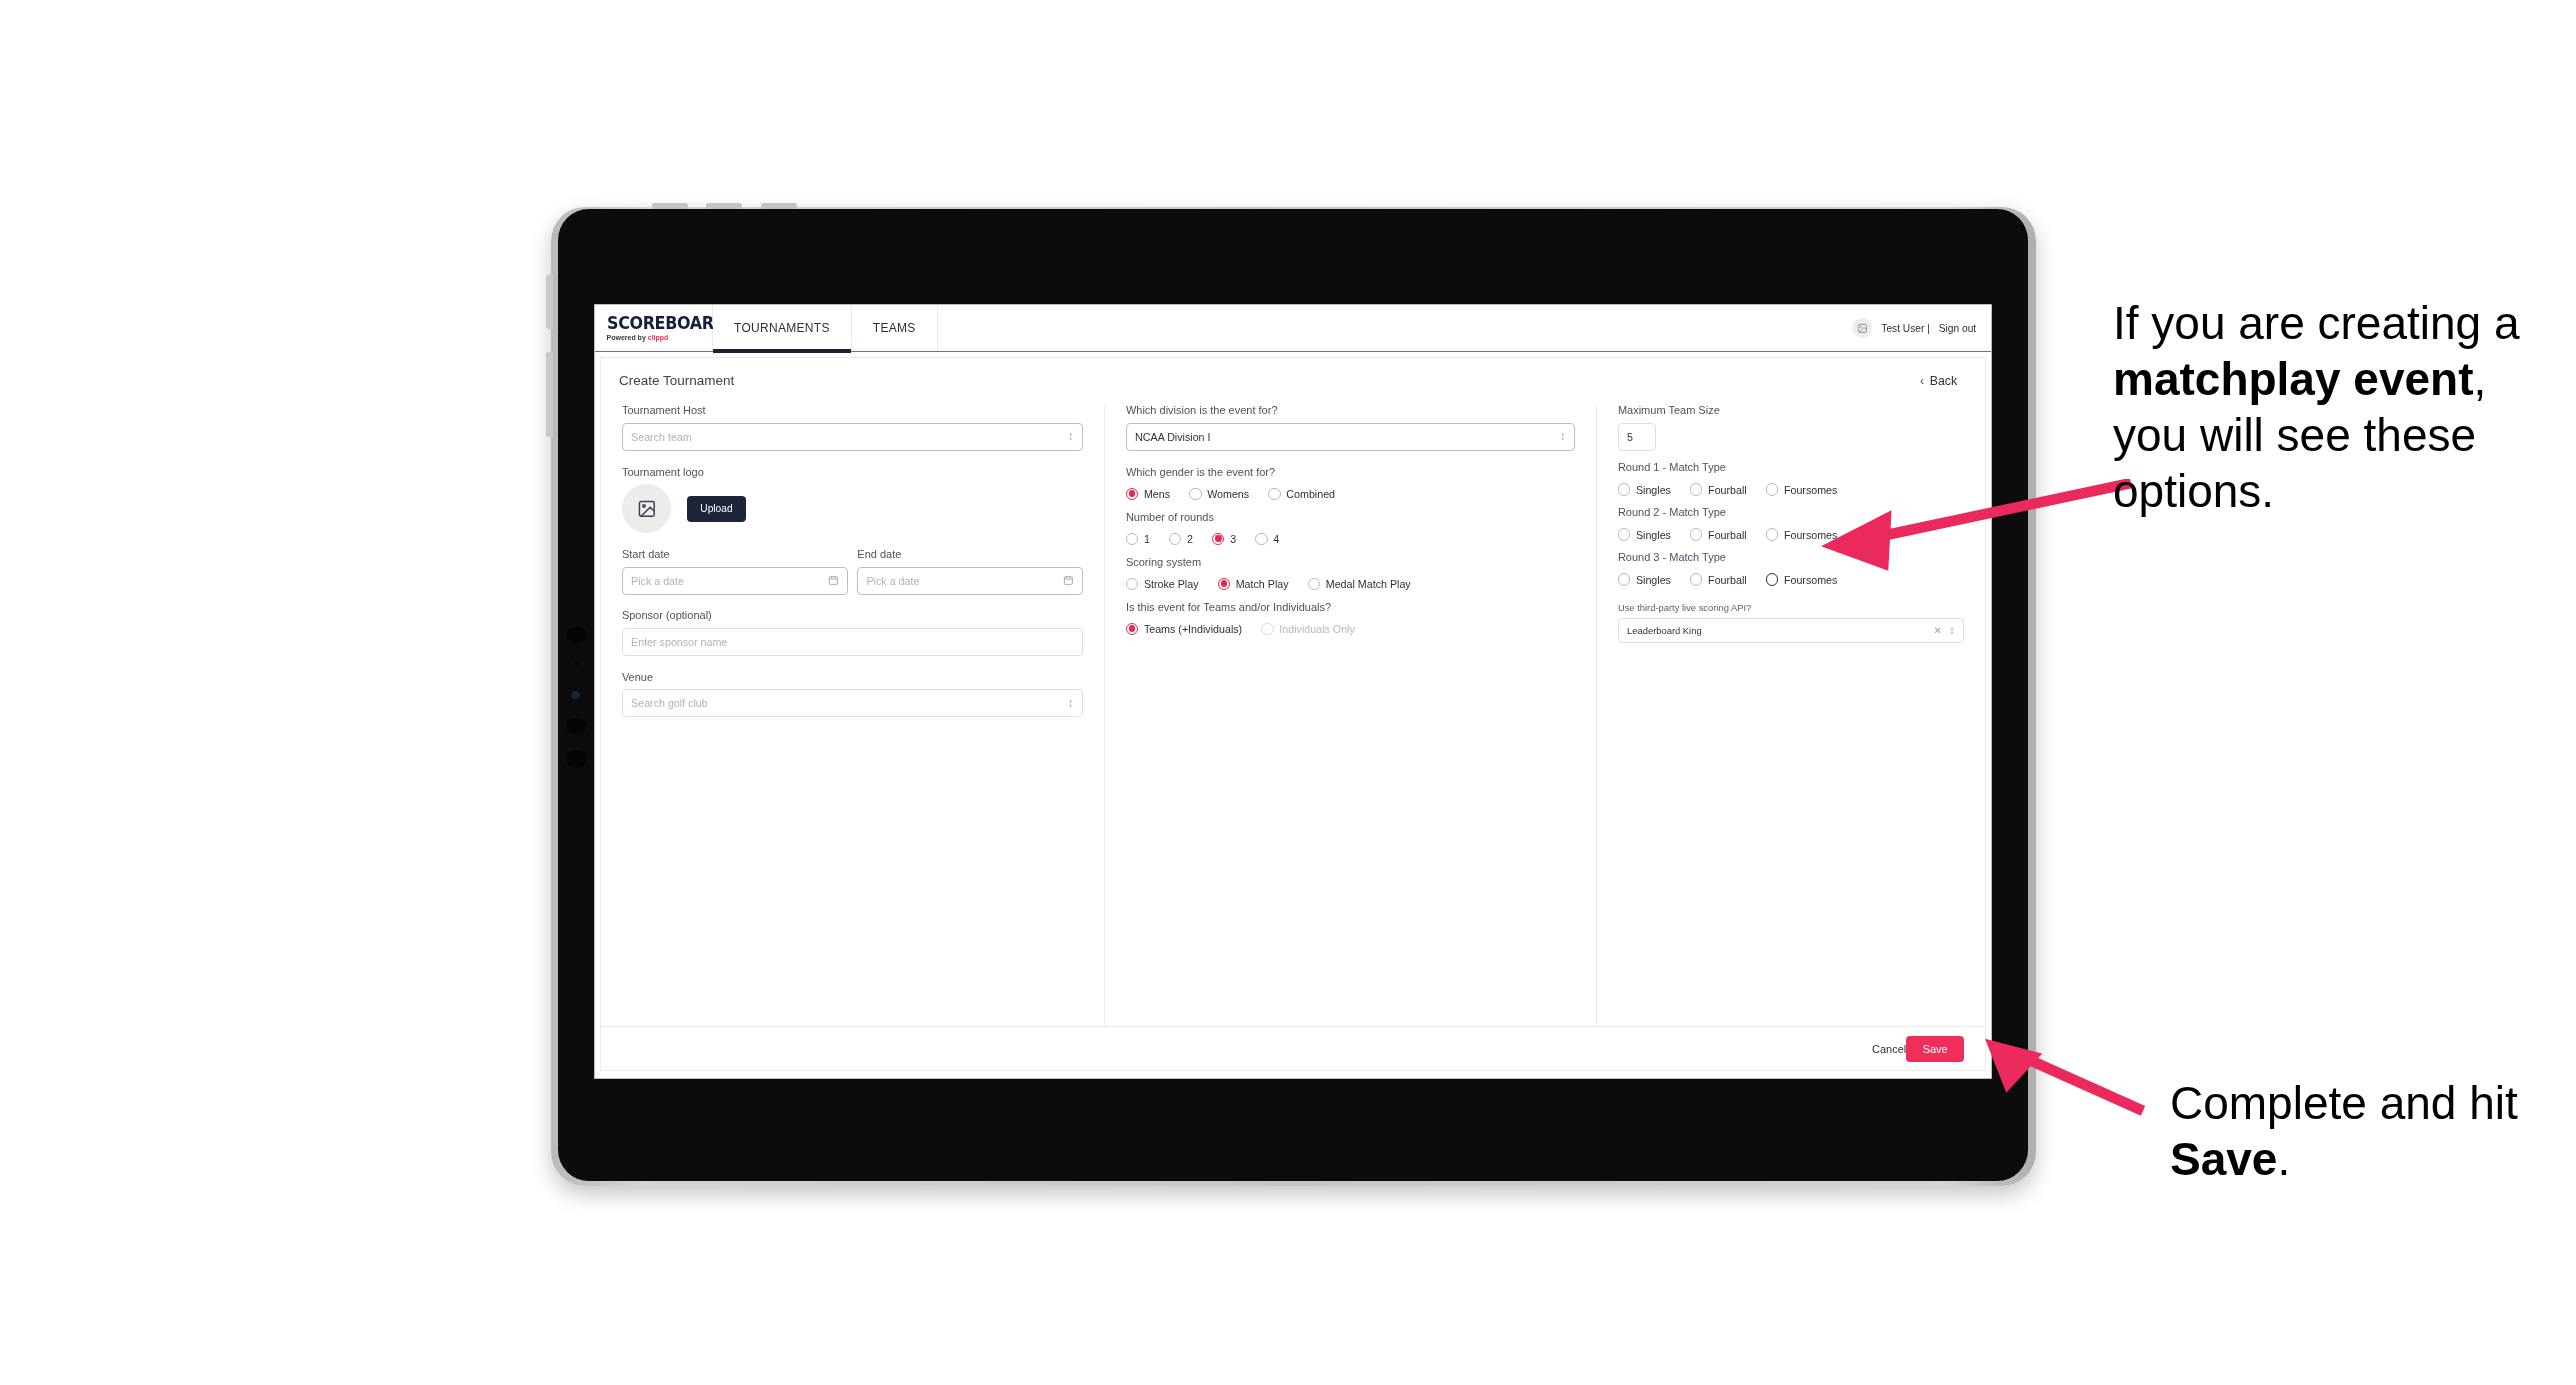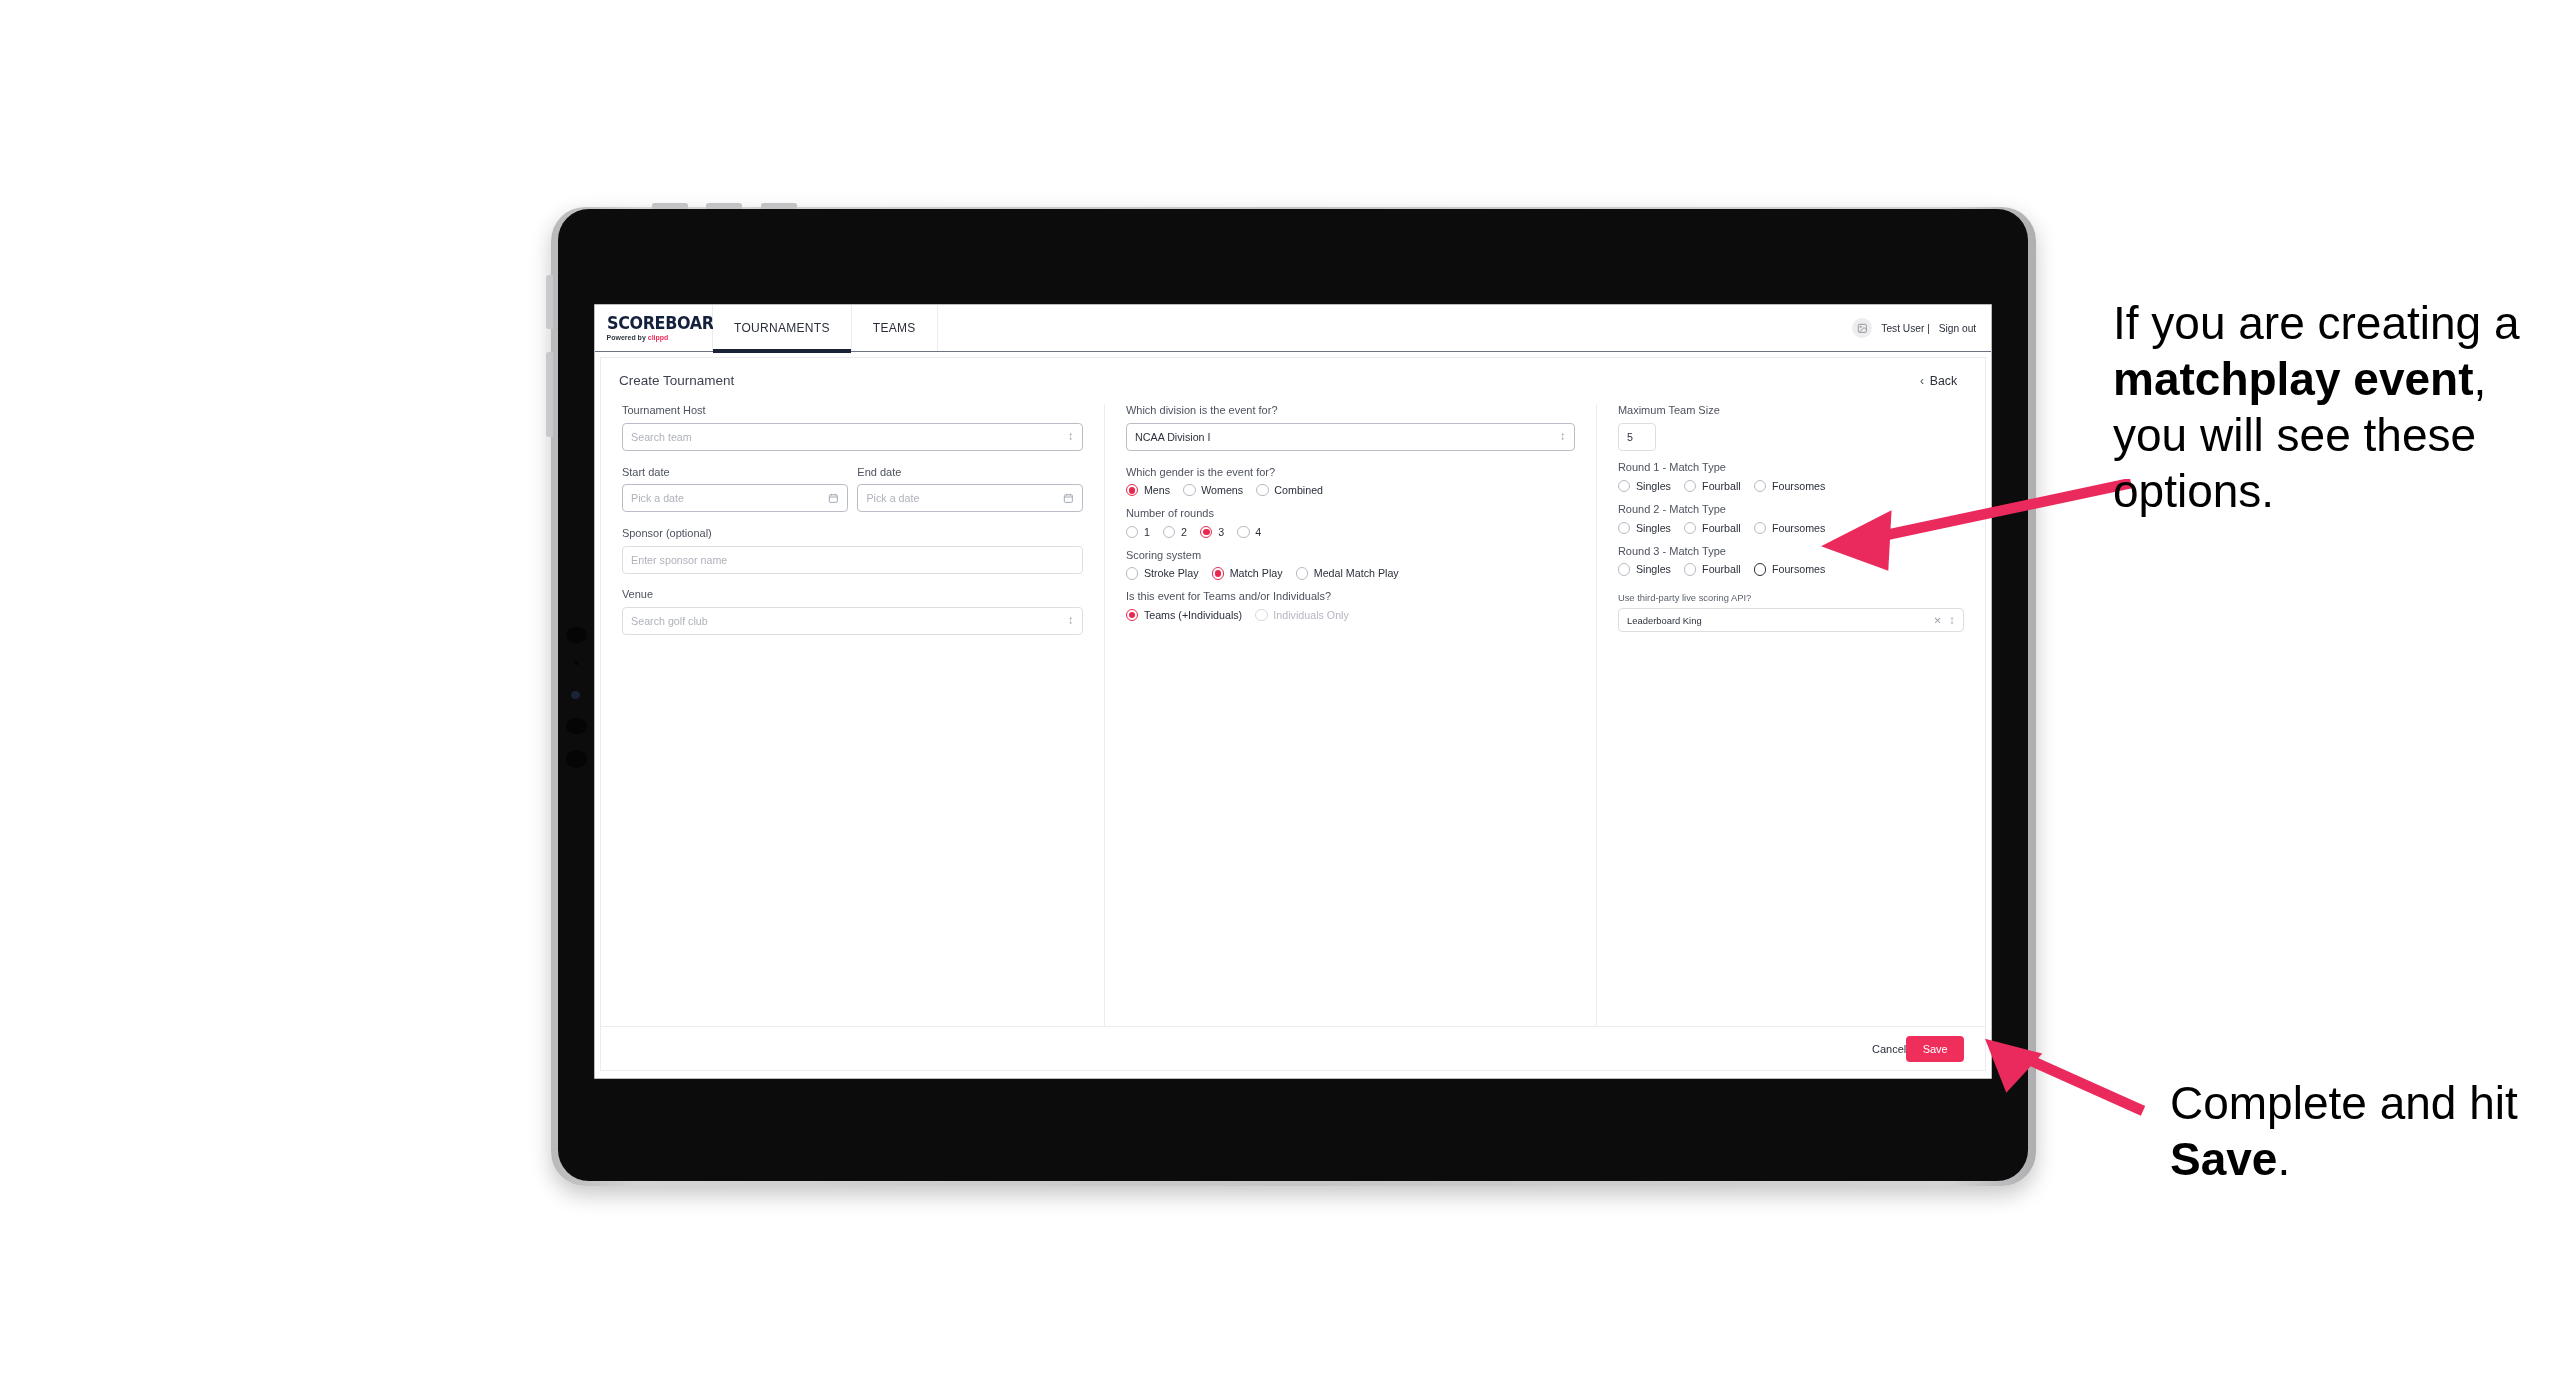--- a/index.html
+++ b/index.html
@@ -149,21 +149,21 @@
   .logo-circle {
     width: 49px; height: 49px; border-radius: 50%; background: #ececec;
     display: flex; align-items: center; justify-content: center; color: #3c4252;
   }
   .btn-upload {
     background: #1d2639; color: #fff; border: 0; border-radius: 4.1px;
     font-size: 10.2px; padding: 7.4px 13px; cursor: pointer;
     font-family: "Liberation Sans", sans-serif;
   }
 
-  .radio-row { display: flex; align-items: flex-end; gap: 5px; flex-wrap: wrap; }
+  .radio-row { display: flex; align-items: flex-end; gap: 11px; flex-wrap: wrap; margin-top: 10px; }
   .radio-item {
     display: flex; align-items: center; gap: 5.7px;
     margin-right: 8.2px; cursor: pointer;
   }
   .radio {
     width: 12.3px; height: 12.3px; border-radius: 50%;
     border: 1.3px solid #b6bac2; background: #fff;
     display: flex; align-items: center; justify-content: center;
     flex: none;
   }
@@ -268,20 +268,33 @@
             <div class="fld-label">Tournament Host</div>
             <div class="input ph">
               <span>Search team</span>
               <span class="endicon">
                   <span class="stepper">↕</span>
                 </span>
             </div>
           </div>
 
 
+          <div class="group">
+            <div class="fld-label">Tournament logo</div>
+            <div class="logo-row">
+              <div class="logo-circle">
+                <svg width="19.7" height="19.7" viewBox="0 0 24 24" fill="none" stroke="currentColor" stroke-width="1.8">
+                  <rect x="3" y="3" width="18" height="18" rx="2"></rect>
+                    <circle cx="8.5" cy="8.5" r="1.5"></circle>
+                    <path d="M21 15l-5-5L5 21"></path>
+                </svg>
+              </div>
+              <button class="btn-upload">Upload</button>
+            </div>
+          </div>
 
           <div class="group">
             <div class="row2">
               <div>
                 <div class="fld-label">Start date</div>
                 <div class="input ph">
                   <span>Pick a date</span>
                   <span class="endicon">
                     <svg width="10.7" height="10.7" viewBox="0 0 24 24" fill="none" stroke="currentColor" stroke-width="2">
                         <rect x="3" y="4" width="18" height="17" rx="2"></rect>

